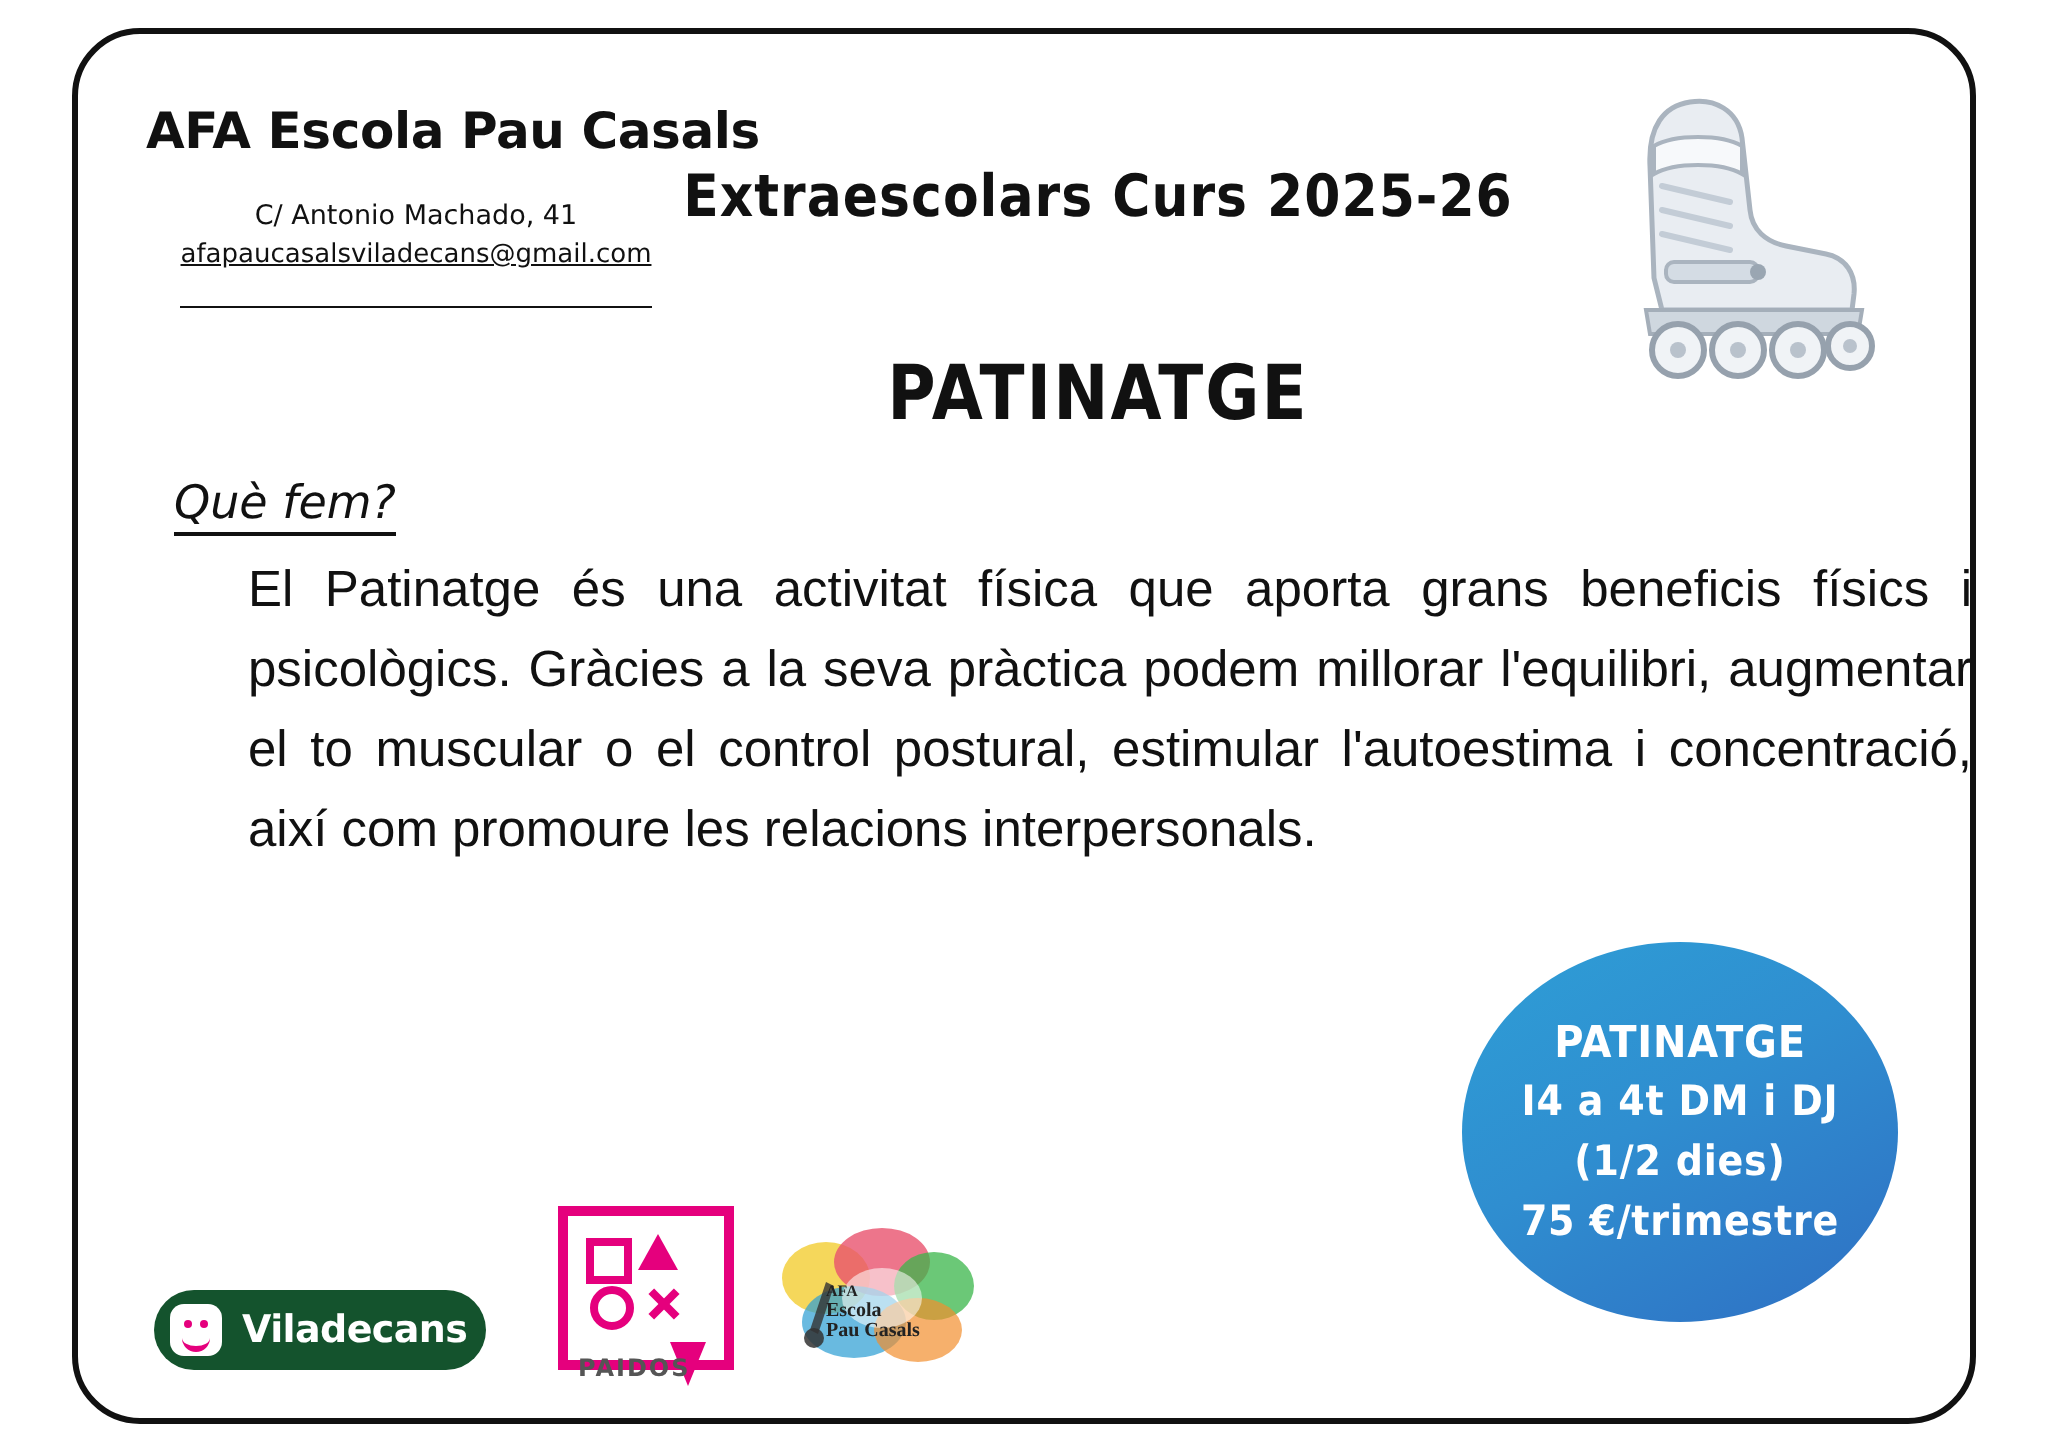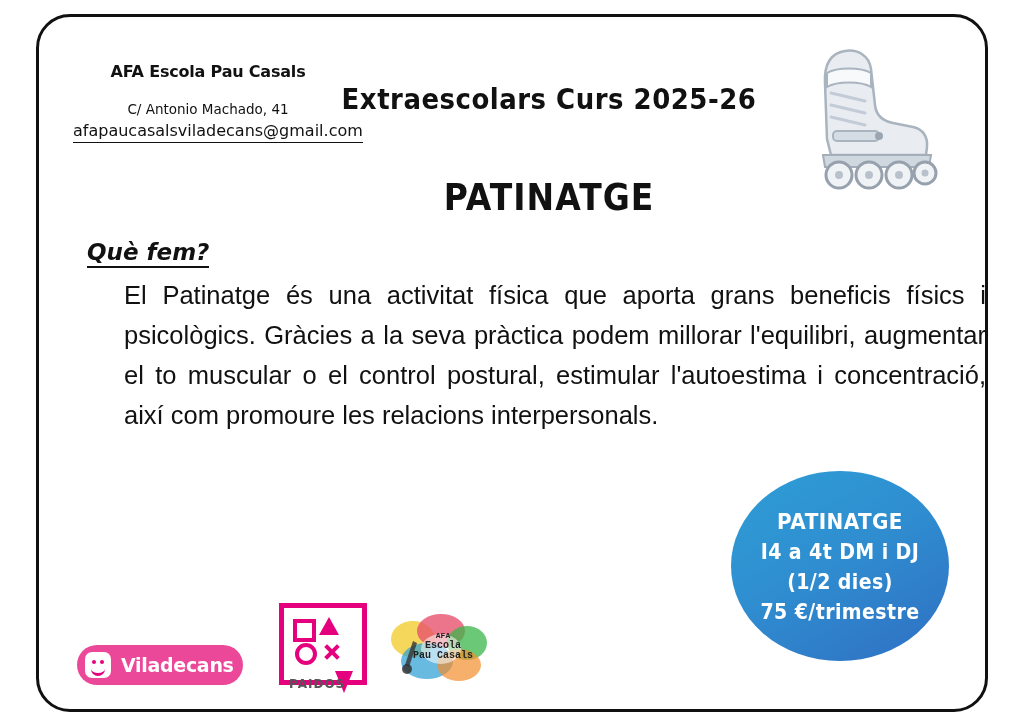--- a/index.html
+++ b/index.html
@@ -30,41 +30,41 @@
   .org-block {
     position: absolute;
     left: 34px;
     top: 34px;
     width: 270px;
     text-align: center;
   }
   .org-name {
     font-family: "DejaVu Sans", sans-serif;
     font-weight: bold;
-    font-size: 16px;
+    font-size: 25px;
     color: #111111;
     letter-spacing: -0.2px;
     white-space: nowrap;
-    margin-top: 11px;
   }
   .org-line {
     font-family: "DejaVu Sans", sans-serif;
     font-size: 13.5px;
     color: #111111;
     margin-top: 20px;
     text-align: center;
   }
   .org-mail {
     font-family: "DejaVu Sans", sans-serif;
-    font-size: 16px;
+    font-size: 13px;
     color: #111111;
     margin-top: 4px;
     border-bottom: 1.5px solid #111111;
     display: inline-block;
-    padding-bottom: 2px;
+    padding-bottom: 18px;
+    text-decoration: underline;
   }
 
   .course-title {
     position: absolute;
     left: 300px;
     top: 67px;
     width: 420px;
     text-align: center;
     font-family: "DejaVu Sans", sans-serif;
     font-weight: bold;
@@ -96,21 +96,21 @@
     width: 160px;
     height: 150px;
   }
 
   
   .section-heading {
     position: absolute;
     left: 48px;
     top: 222px;
     font-family: "DejaVu Sans", sans-serif;
-    font-weight: bold;
+    font-weight: normal;
     font-style: italic;
     font-size: 23px;
     color: #111111;
     border-bottom: 2.5px solid #111111;
     padding-bottom: 1px;
   }
   .body-text {
     position: absolute;
     left: 46px;
     top: 258px;
@@ -150,21 +150,21 @@
   }
   .bubble-line.first { font-size: 20px; }
   
   .logo-viladecans {
     position: absolute;
     left: 38px;
     bottom: 24px;
     width: 166px;
     height: 40px;
     border-radius: 20px;
-    background: #ec4899;
+    background: #14532d;
     display: flex;
     align-items: center;
   }
   .logo-viladecans .smiley {
     width: 26px;
     height: 26px;
     border-radius: 7px;
     background: #ffffff;
     margin-left: 8px;
     position: relative;
@@ -275,23 +275,23 @@
     position: absolute;
     left: 344px;
     bottom: 20px;
     width: 112px;
     height: 80px;
   }
 
   .logo-afa .afa-text {
     position: absolute;
     left: 30px;
-    top: 22px;
-    text-align: center;
-    font-family: Liberation Mono, monospace;
+    top: 32px;
+    text-align: left;
+    font-family: Liberation Serif, serif;
     font-weight: bold;
     color: #222222;
     line-height: 10px;
   }
   .logo-afa .afa-text .t1 { font-size: 8px; }
   .logo-afa .afa-text .t2 { font-size: 10px; }
   .logo-afa .afa-text .t3 { font-size: 10px; }
 </style>
 </head>
 <body>

